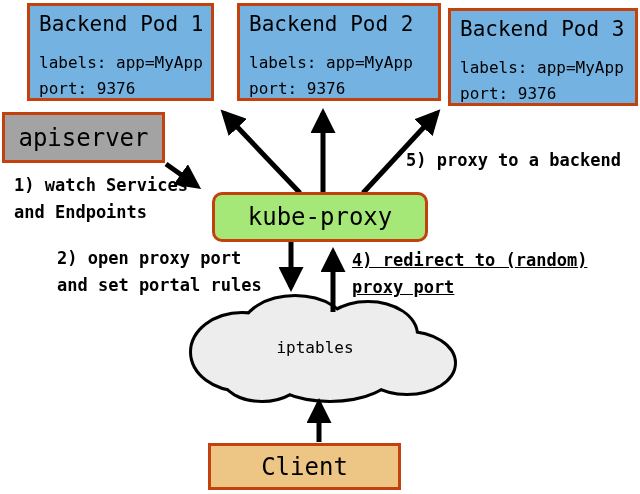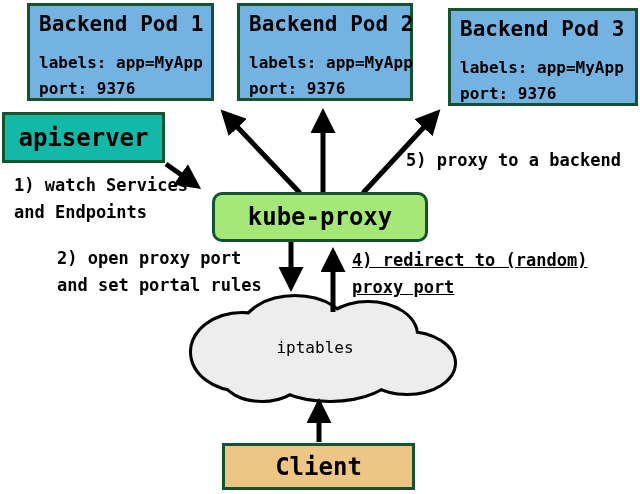--- a/index.html
+++ b/index.html
@@ -1,31 +1,31 @@
 <!DOCTYPE html>
 <html><head>
 <meta charset="utf-8">
 <style>
   html,body { margin:0; padding:0; background:#fff; }
   #canvas {
     position:relative; width:640px; height:494px; overflow:hidden;
     background:#fff; font-family:"DejaVu Sans Mono", monospace; color:#000;
   }
   #diagram-layer { position:absolute; left:0; top:0; width:640px; height:494px; }
-  .box { position:absolute; border:3px solid #14532d; box-sizing:border-box;font-weight:bold; }
+  .box { position:absolute; border:3px solid #c2410c; box-sizing:border-box; }
   .pod { background:#74B2E2; padding:3px 0 0 9px; }
   .pod-title { font-size:21px; line-height:30px; white-space:nowrap; }
   .pod-line  { font-size:16px; line-height:26px; white-space:nowrap; }
   .pod-line.first { margin-top:11px; }
   .center-box { display:flex; align-items:center; justify-content:center; }
-  .apiserver { left:2px;  top:112px; width:163px; height:51px; background:#14b8a6; font-size:24px; }
+  .apiserver { left:2px;  top:112px; width:163px; height:51px; background:#a3a3a3; font-size:24px; }
   .kubeproxy { left:212px; top:192px; width:216px; height:50px; background:#A6E878; font-size:24px;border-radius:10px; }
-  .client    { left:222px; top:443px; width:193px; height:47px; background:#EDC685; font-size:24px; }
+  .client    { left:208px; top:443px; width:193px; height:47px; background:#EDC685; font-size:24px; }
   .pod1 { left:27px;  top:3px; width:187px; height:98px; }
-  .pod2 { left:237px; top:3px; width:176px; height:98px; }
+  .pod2 { left:237px; top:3px; width:204px; height:98px; }
   .pod3 { left:448px; top:8px; width:190px; height:98px; }
   .step-label {
     position:absolute; font-weight:bold; font-size:17px; line-height:27px;
     white-space:pre-line;
   }
   .step1 { left:14px;  top:172px; }
   .step2 { left:57px;  top:245px; }
   .step3 { left:327px; top:410px; }
   .step4 { left:352px; top:247px;text-decoration:underline; }
   .step5 { left:406px; top:147px; }

